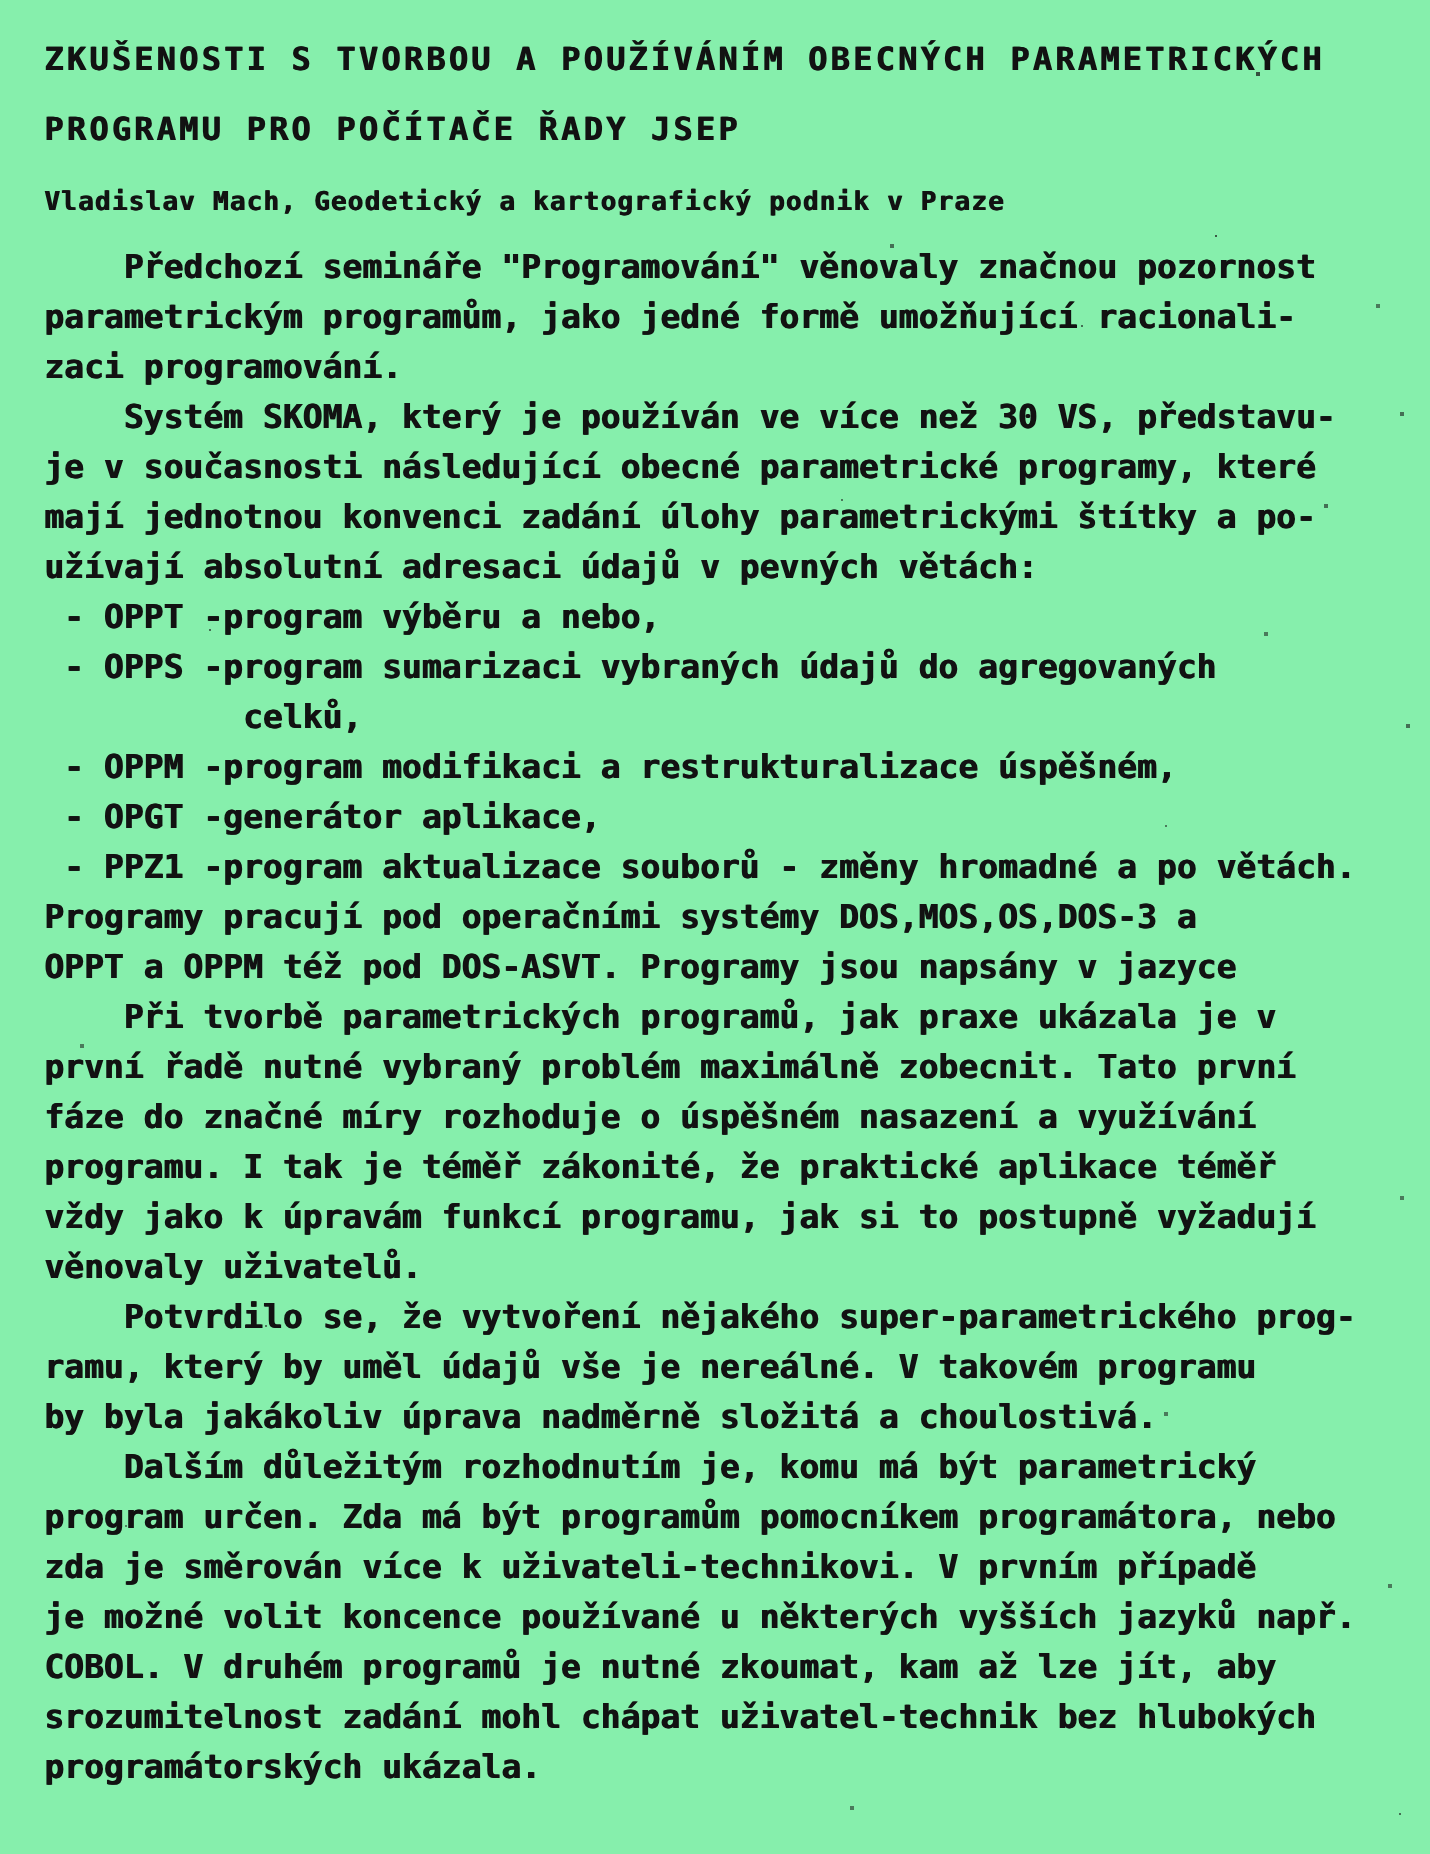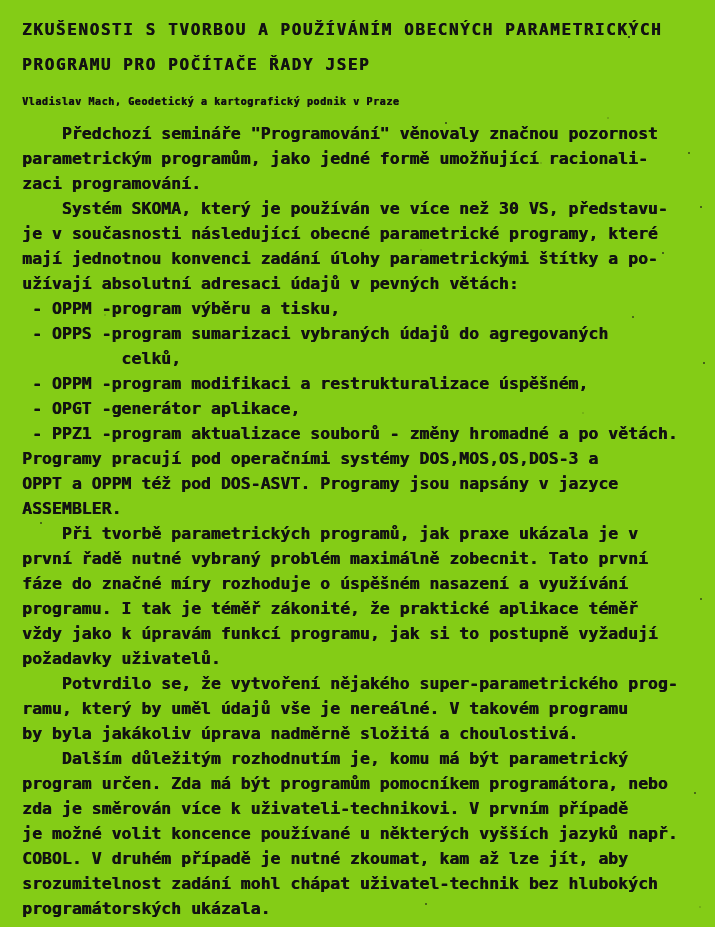--- a/index.html
+++ b/index.html
@@ -1,21 +1,21 @@
 <!DOCTYPE html>
 <html lang="cs"><head>
 <meta charset="utf-8">
 <style>
   html, body { margin: 0; padding: 0; background: #e8e8e8; }
   .page {
     position: relative;
     width: 715px;
     height: 927px;
     margin: 0 auto;
-    background: #84cc16;
+    background: #86efac;
     overflow: hidden;
     font-family: "DejaVu Sans Mono", "Liberation Mono", monospace;
     font-weight: 700;
     color: #121212;
     -webkit-font-smoothing: none;
   }
   .ink {
     text-shadow: 0.5px 0 0 currentColor;
   }
   .title-block {
@@ -23,21 +23,21 @@
   }
   .title-line {
     font-size: 16px;
     line-height: 35px;
     letter-spacing: 1.6px;
     white-space: pre;
   }
   .author-line {
     margin-top: 7px;
     padding-left: 22px;
-    font-size: 10px;
+    font-size: 13px;
     line-height: 25px;
     letter-spacing: 0.6px;
     white-space: pre;
   }
   .body-block {
     margin-top: 7px;
     padding-left: 22px;
   }
   .body-line {
     font-size: 16.5px;
@@ -90,41 +90,40 @@
   <div class="author-line ink">Vladislav Mach, Geodetický a kartografický podnik v Praze</div>
 
   <div class="body-block">
     <div class="body-line ink">    Předchozí semináře "Programování" věnovaly značnou pozornost</div>
     <div class="body-line ink">parametrickým programům, jako jedné formě umožňující racionali-</div>
     <div class="body-line ink">zaci programování.</div>
     <div class="body-line ink">    Systém SKOMA, který je používán ve více než 30 VS, představu-</div>
     <div class="body-line ink">je v současnosti následující obecné parametrické programy, které</div>
     <div class="body-line ink">mají jednotnou konvenci zadání úlohy parametrickými štítky a po-</div>
     <div class="body-line ink">užívají absolutní adresaci údajů v pevných větách:</div>
-    <div class="body-line ink"> - OPPM -program výběru a tisku,</div>
+    <div class="body-line ink"> - OPPT -program výběru a nebo,</div>
     <div class="body-line ink"> - OPPS -program sumarizaci vybraných údajů do agregovaných</div>
     <div class="body-line ink">          celků,</div>
     <div class="body-line ink"> - OPPM -program modifikaci a restrukturalizace úspěšném,</div>
     <div class="body-line ink"> - OPGT -generátor aplikace,</div>
     <div class="body-line ink"> - PPZ1 -program aktualizace souborů - změny hromadné a po větách.</div>
     <div class="body-line ink">Programy pracují pod operačními systémy DOS,MOS,OS,DOS-3 a</div>
     <div class="body-line ink">OPPT a OPPM též pod DOS-ASVT. Programy jsou napsány v jazyce</div>
-    <div class="body-line ink">ASSEMBLER.</div>
     <div class="body-line ink">    Při tvorbě parametrických programů, jak praxe ukázala je v</div>
     <div class="body-line ink">první řadě nutné vybraný problém maximálně zobecnit. Tato první</div>
     <div class="body-line ink">fáze do značné míry rozhoduje o úspěšném nasazení a využívání</div>
     <div class="body-line ink">programu. I tak je téměř zákonité, že praktické aplikace téměř</div>
     <div class="body-line ink">vždy jako k úpravám funkcí programu, jak si to postupně vyžadují</div>
-    <div class="body-line ink">požadavky uživatelů.</div>
+    <div class="body-line ink">věnovaly uživatelů.</div>
     <div class="body-line ink">    Potvrdilo se, že vytvoření nějakého super-parametrického prog-</div>
     <div class="body-line ink">ramu, který by uměl údajů vše je nereálné. V takovém programu</div>
     <div class="body-line ink">by byla jakákoliv úprava nadměrně složitá a choulostivá.</div>
     <div class="body-line ink">    Dalším důležitým rozhodnutím je, komu má být parametrický</div>
     <div class="body-line ink">program určen. Zda má být programům pomocníkem programátora, nebo</div>
     <div class="body-line ink">zda je směrován více k uživateli-technikovi. V prvním případě</div>
     <div class="body-line ink">je možné volit koncence používané u některých vyšších jazyků např.</div>
-    <div class="body-line ink">COBOL. V druhém případě je nutné zkoumat, kam až lze jít, aby</div>
+    <div class="body-line ink">COBOL. V druhém programů je nutné zkoumat, kam až lze jít, aby</div>
     <div class="body-line ink">srozumitelnost zadání mohl chápat uživatel-technik bez hlubokých</div>
     <div class="body-line ink">programátorských ukázala.</div>
   </div>
 
   <div class="noise"></div>
 </div>
 
 </body></html>

